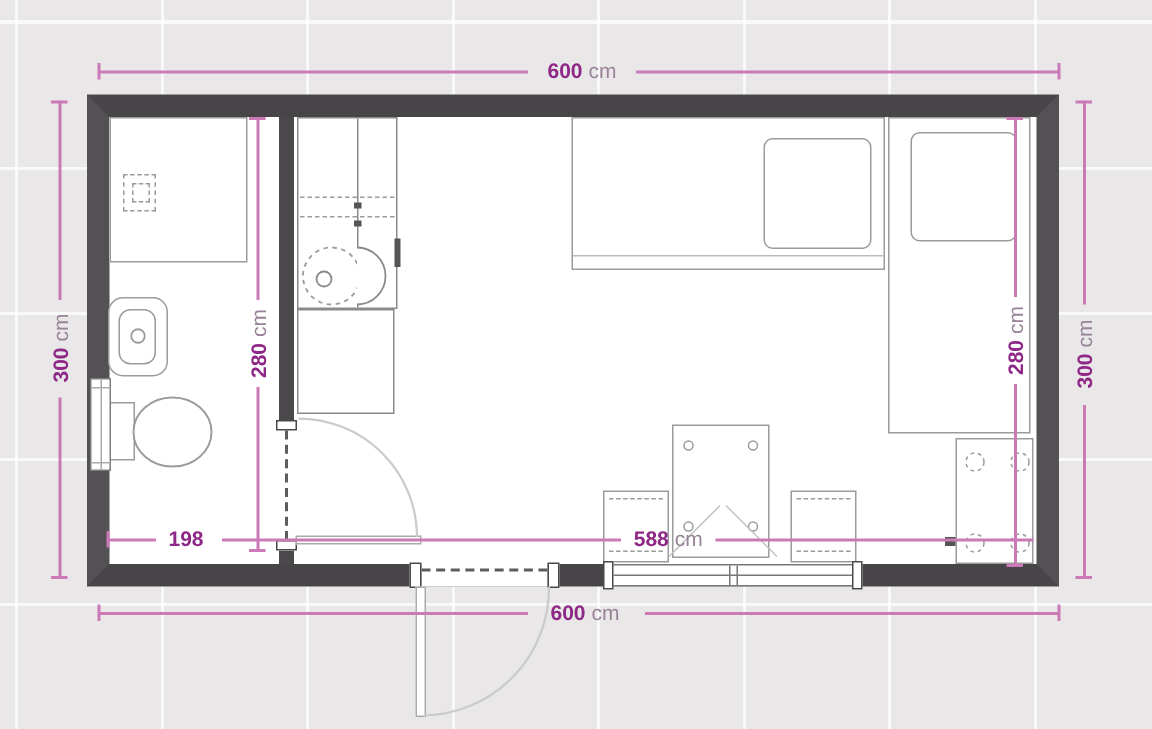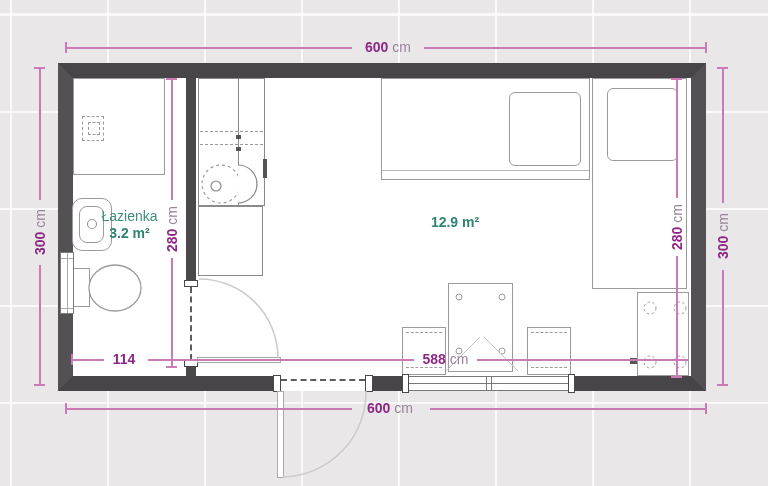--- a/index.html
+++ b/index.html
@@ -122,26 +122,21 @@
     <circle cx="502" cy="297" r="3" fill="#fff" stroke="#9b9b9b" stroke-width="1"></circle>
     <circle cx="459" cy="351" r="3" fill="#fff" stroke="#9b9b9b" stroke-width="1"></circle>
     <circle cx="502" cy="351" r="3" fill="#fff" stroke="#9b9b9b" stroke-width="1"></circle>
     <path d="M 446,371 L 480,337 M 484,337 L 518,371" fill="none" stroke="#c2c2c2" stroke-width="1"></path>
     <circle cx="650" cy="308" r="6" fill="none" stroke="#9b9b9b" stroke-width="1" stroke-dasharray="2.5,2.5"></circle>
     <circle cx="680" cy="308" r="6" fill="none" stroke="#9b9b9b" stroke-width="1" stroke-dasharray="2.5,2.5"></circle>
     <circle cx="650" cy="362" r="6" fill="none" stroke="#9b9b9b" stroke-width="1" stroke-dasharray="2.5,2.5"></circle>
     <circle cx="680" cy="362" r="6" fill="none" stroke="#9b9b9b" stroke-width="1" stroke-dasharray="2.5,2.5"></circle>
   </svg>
 
-  <div class="roomlabel" style="left:92px;top:208px;width:75px;">
-    <div>Łazienka</div>
-    <div class="area">3.2 m²</div>
-  </div>
   <div class="roomlabel" style="left:395px;top:214px;width:120px;">
-    <div class="area">12.9 m²</div>
   </div>
 
   <div class="dl-h" style="left:66px;top:47px;width:286px;"></div>
   <div class="dl-h" style="left:424px;top:47px;width:282px;"></div>
   <div class="tick-v" style="left:65px;top:42px;"></div>
   <div class="tick-v" style="left:705px;top:42px;"></div>
   <div class="dimlabel" style="left:352px;top:39px;width:72px;">
     <span>600</span><span class="unit">cm</span>
   </div>
 
@@ -183,18 +178,18 @@
   <div class="tick-h" style="left:671px;top:376px;"></div>
   <div class="dimlabel rot" style="left:677px;top:227px;">
     <span>280</span><span class="unit">cm</span>
   </div>
 
   <div class="dl-h" style="left:72px;top:359px;width:32px;"></div>
   <div class="dl-h" style="left:148px;top:359px;width:266px;"></div>
   <div class="dl-h" style="left:477px;top:359px;width:212px;"></div>
   <div class="tick-v" style="left:71px;top:354px;"></div>
   <div class="dimlabel" style="left:104px;top:351px;width:44px;">
-    <span>114</span><span class="unit"></span>
+    <span>198</span><span class="unit"></span>
   </div>
   <div class="dimlabel" style="left:414px;top:351px;width:63px;">
     <span>588</span><span class="unit">cm</span>
   </div>
 </div>
 
 </body></html>

